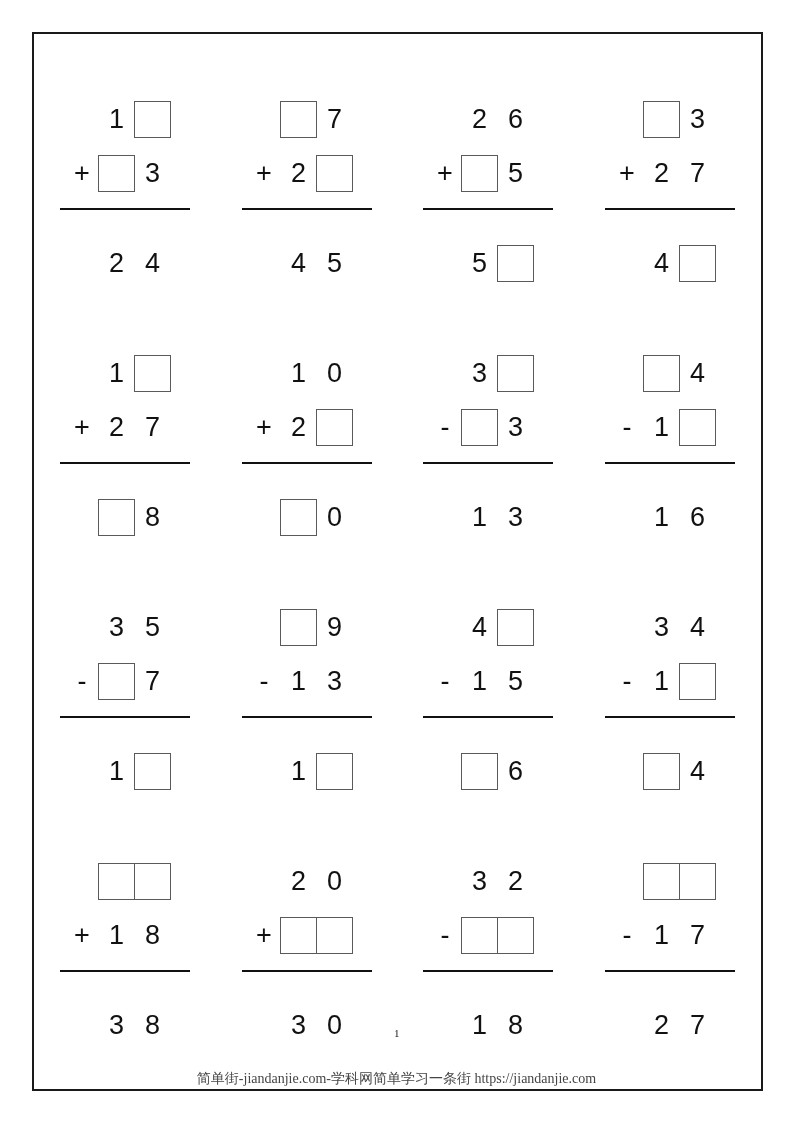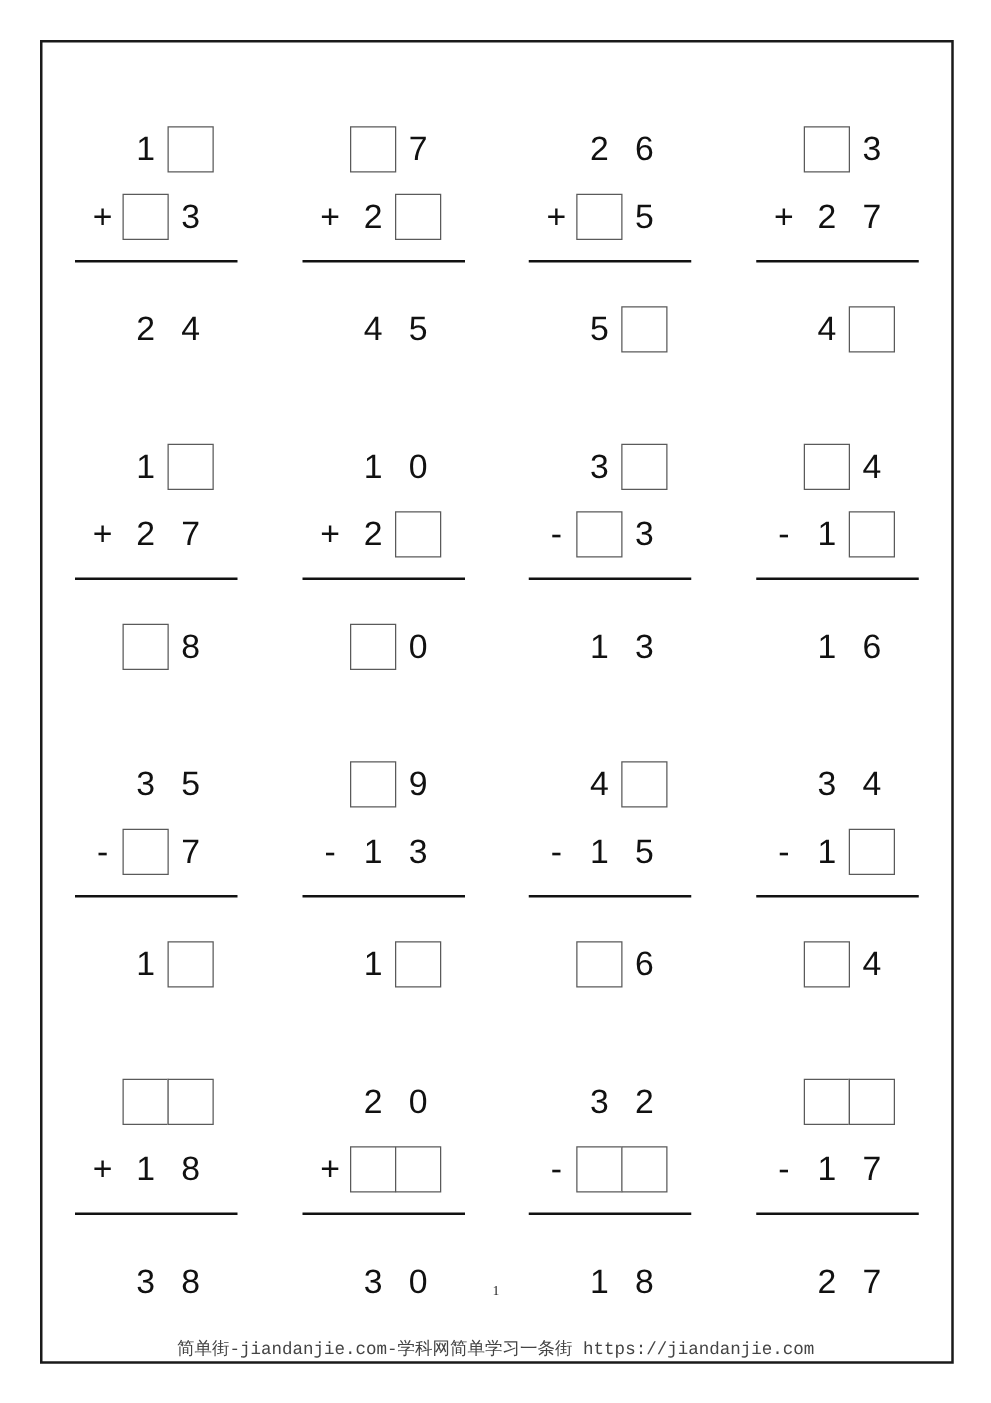--- a/index.html
+++ b/index.html
@@ -16,21 +16,21 @@
           font-size: 27px; line-height: 37px; text-align: center; color: #111; }
   .cell.op { left: 12px; width: 20px; }
   .cell.tens { left: 38px; }
   .cell.ones { left: 74px; }
   .box { box-sizing: border-box; border: 1.6px solid #5a5a5a; background: #fff; }
   .rule { position: absolute; left: 0; top: 107px; width: 130px; height: 0;
           border-top: 2.5px solid #111; }
   .page-num { position: absolute; left: 394px; top: 1027px; font-family: "Liberation Serif", serif;
               font-size: 11px; color: #222; }
   .footer { position: absolute; left: 0; width: 793px; top: 1070px; text-align: center;
-            font-family: Liberation Mono, monospace; font-size: 14px; color: #444; }
+            font-family: Liberation Serif, serif; font-size: 14px; color: #444; }
 </style>
 </head>
 <body>
 
 <div class="frame"></div>
 
 <div id="grid">
     <div class="problem" style="left: 60px; top: 101px;">
       <div class="row r0">
         <div class="cell tens">1</div>

